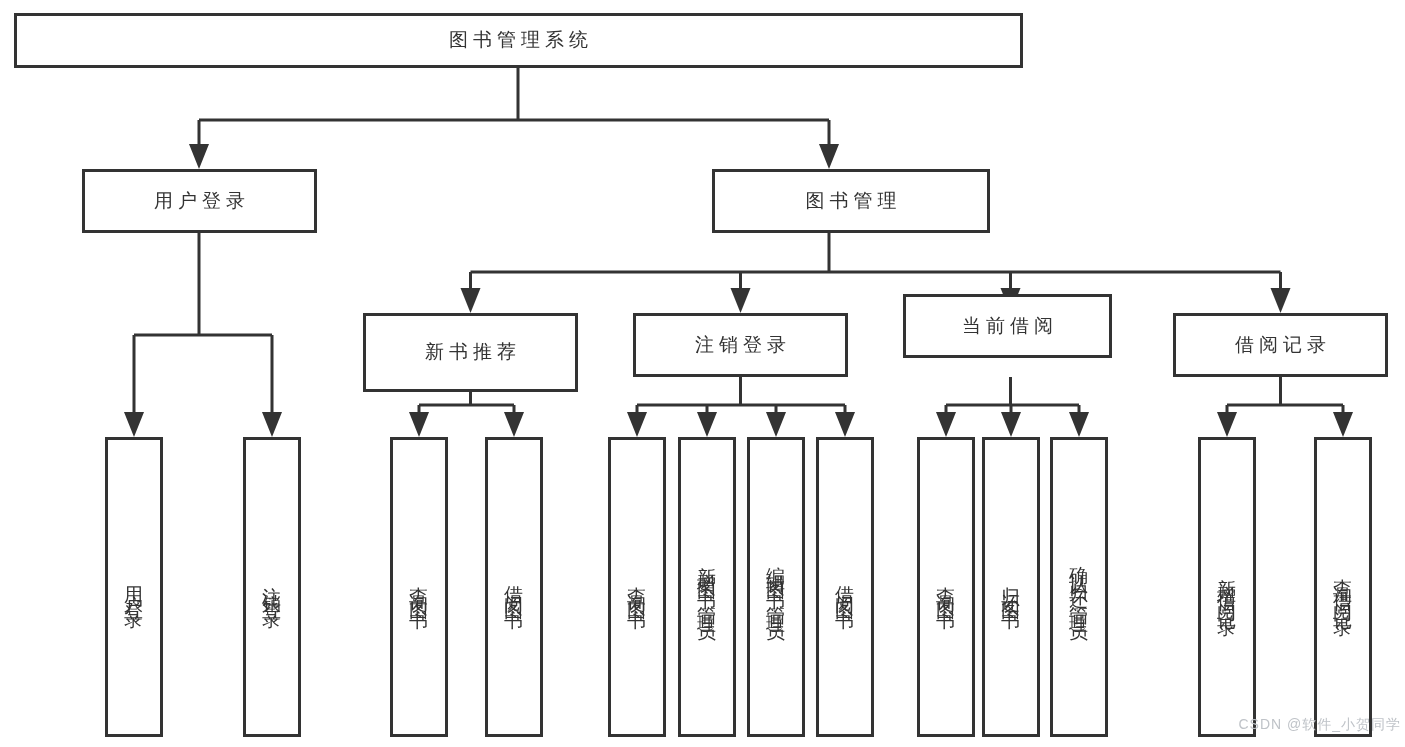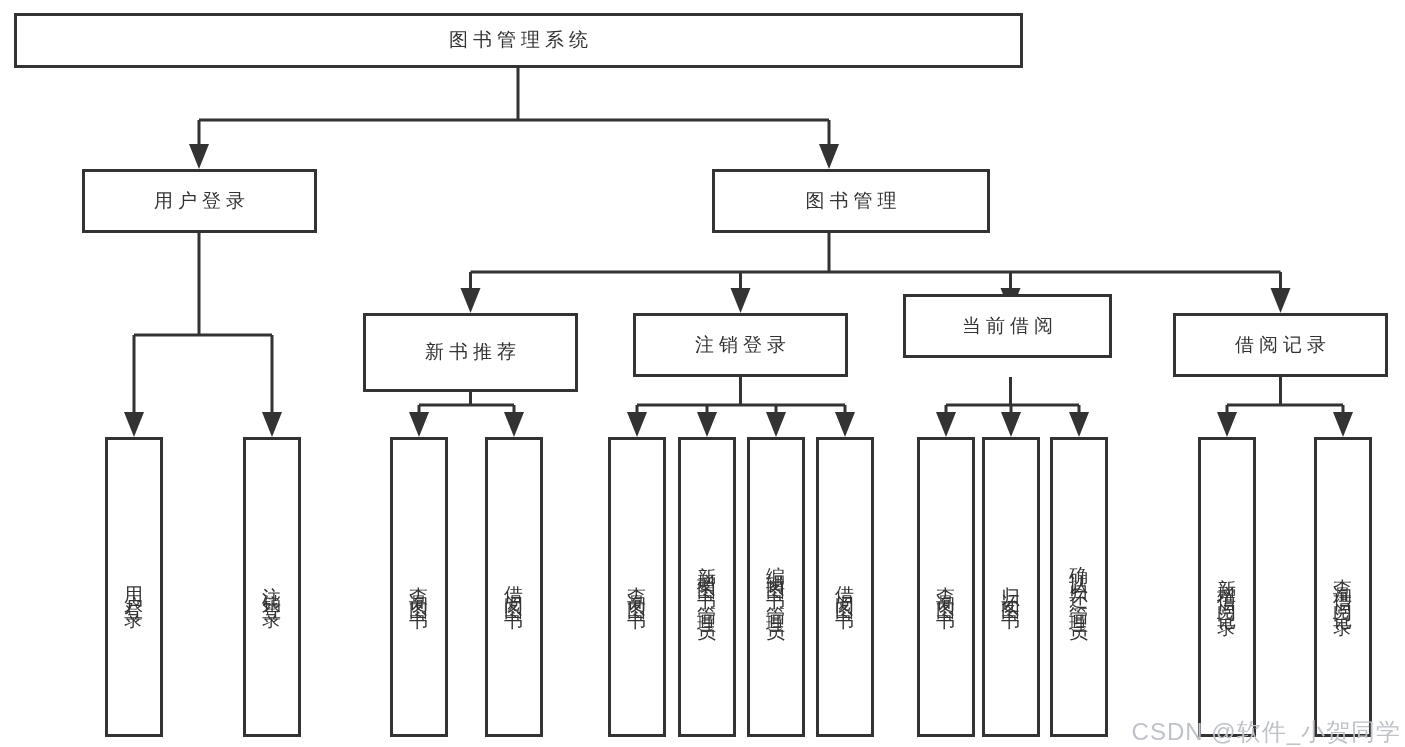--- a/index.html
+++ b/index.html
@@ -38,21 +38,21 @@
   .box.v{
     writing-mode:vertical-rl;
     text-orientation:mixed;
     letter-spacing:8px;
     line-height:1;
     padding:6px 0;
   }
   .watermark{
     position:absolute;
     color:#bfc3c8;
-    font-size:24px;
+    font-size:14px;
     letter-spacing:1px;
     white-space:nowrap;
     z-index:5;
   }
 </style>
 </head>
 <body>
 
 <div class="canvas">
 

